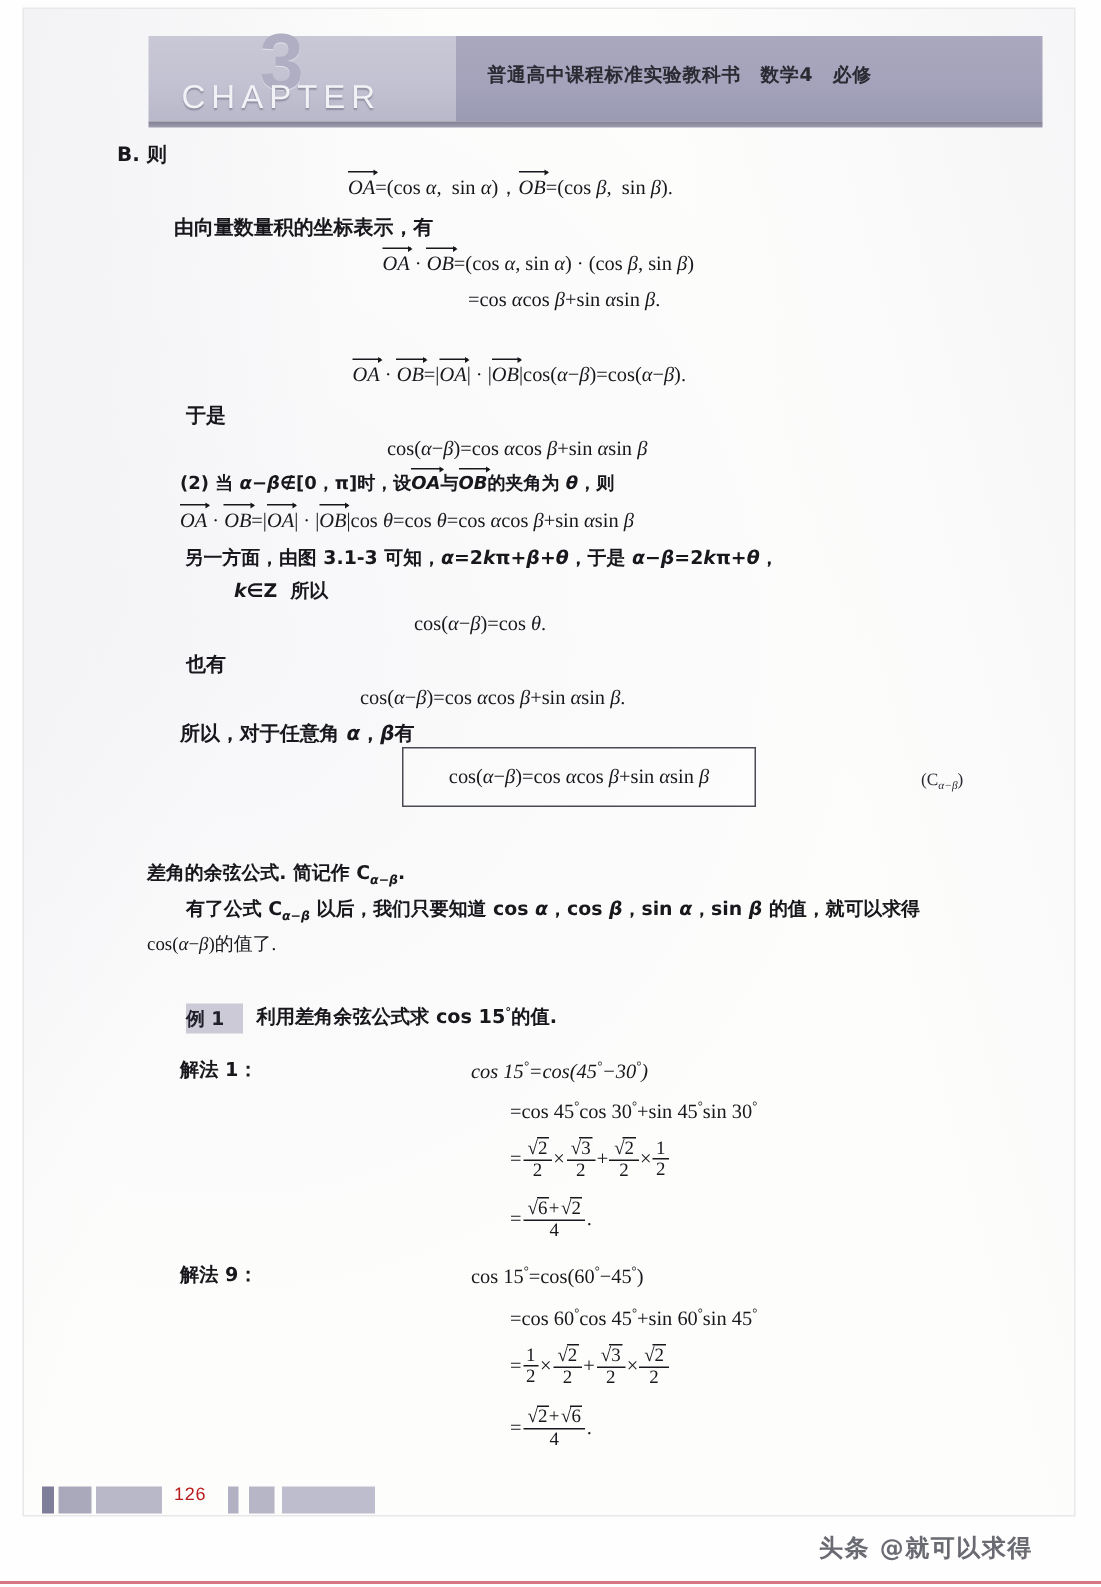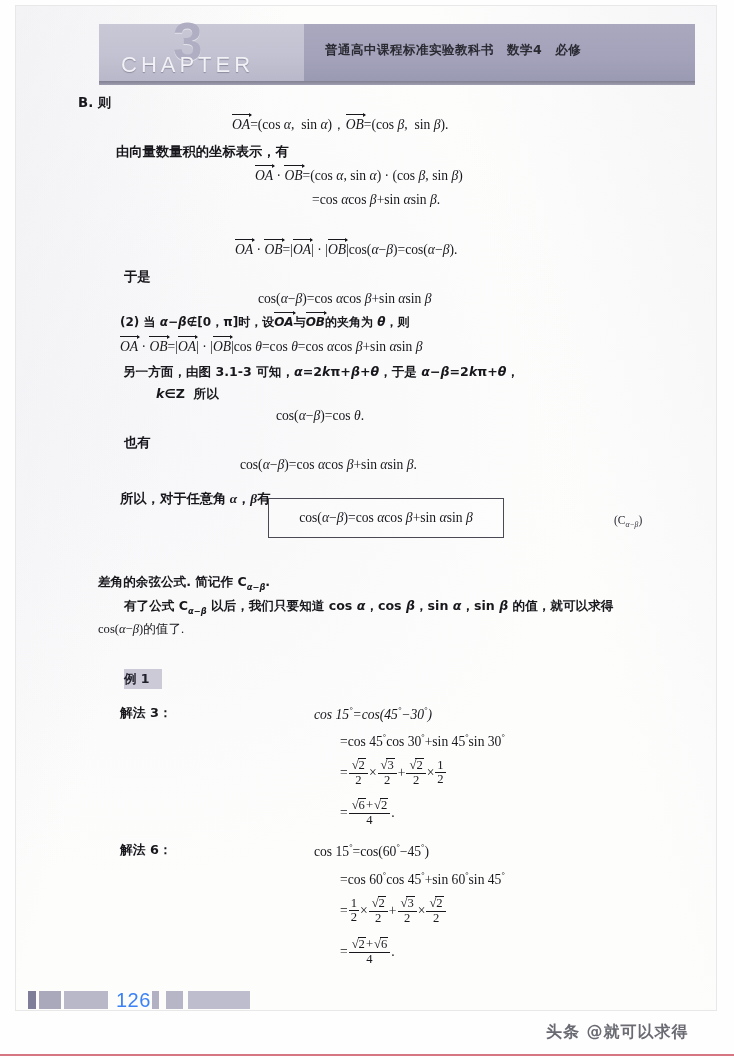--- a/index.html
+++ b/index.html
@@ -177,21 +177,21 @@
 
   
   #footer{position:absolute;left:0;top:980px;width:700px;height:40px;}
   .fbar{position:absolute;top:5px;height:18px;}
   #fb1{left:12px;width:8px;background:#7f7e98;}
   #fb2{left:23px;width:22px;background:#aaa9bc;}
   #fb3{left:48px;width:44px;background:#b9b8c8;}
   #pageno{
     position:absolute;left:100px;top:3px;
     font-family:"Liberation Sans","DejaVu Sans",sans-serif;
-    font-size:20px;color:#3b82f6;letter-spacing:.5px;
+    font-size:12px;color:#b91c1c;letter-spacing:.5px;
   }
   #fb4{left:136px;width:7px;background:#b2b1c4;}
   #fb5{left:150px;width:17px;background:#b7b6c7;}
   #fb6{left:172px;width:62px;background:#bebdcd;}
 
   
   #watermark{
     position:absolute;left:546px;top:1022px;
     font-family:"DejaVu Sans",sans-serif;
     font-size:16px;font-weight:bold;color:#565660;
@@ -265,21 +265,21 @@
     <div class="math" style="left:248px;top:402px;margin-left:12px;">
       cos(<i>α</i>−<i>β</i>)=cos&nbsp;<i>θ</i>.
     </div>
 
     <div class="txt" style="left:108px;top:428px;">也有</div>
 
     <div class="math" style="left:224px;top:451px;">
       cos(<i>α</i>−<i>β</i>)=cos&nbsp;<i>α</i>cos&nbsp;<i>β</i>+sin&nbsp;<i>α</i>sin&nbsp;<i>β</i>.
     </div>
 
-    <div class="txt" style="left:104px;top:484px;font-family:Liberation Serif, serif;">
+    <div class="txt" style="left:104px;top:474px;">
       所以，对于任意角 <i>α</i>，<i>β</i>有
     </div>
 
     <div id="formula-box">
       <div class="math">
         cos(<i>α</i>−<i>β</i>)=cos&nbsp;<i>α</i>cos&nbsp;<i>β</i>+sin&nbsp;<i>α</i>sin&nbsp;<i>β</i>
       </div>
     </div>
     <div id="formula-tag">
       (C<sub><i>α−β</i></sub>)
@@ -292,37 +292,40 @@
       有了公式 C<sub><i>α−β</i></sub> 以后，我们只要知道 cos&nbsp;<i>α</i>，cos&nbsp;<i>β</i>，sin&nbsp;<i>α</i>，sin&nbsp;<i>β</i> 的值，就可以求得
     </div>
     <div class="txt" style="left:82px;top:615px;font-size:12.6px;font-weight:normal;font-family:'Liberation Serif',serif;">
       cos(<i>α</i>−<i>β</i>)的值了.
     </div>
 
 
     <div id="ex-badge">
       <div id="ex-badge-txt">例 1</div>
     </div>
-
-    <div class="txt" style="left:104px;top:699px;font-size:12.8px;">解法 3：</div>
+    <div id="ex-text" class="txt" style="font-size:12.8px;">
+      利用差角余弦公式求 cos&nbsp;15<sup>°</sup>的值.
+    </div>
+
+    <div class="txt" style="left:104px;top:699px;font-size:12.8px;">解法 1：</div>
 
     <div class="math" style="left:298px;top:699px;font-style:italic;">
       cos&nbsp;15<sup>°</sup>=cos(45<sup>°</sup>−30<sup>°</sup>)
     </div>
     <div class="math" style="left:324px;top:726px;">
       =cos&nbsp;45<sup>°</sup>cos&nbsp;30<sup>°</sup>+sin&nbsp;45<sup>°</sup>sin&nbsp;30<sup>°</sup>
     </div>
     <div class="math" style="left:324px;top:753px;">
       =<span class="frac"><span class="num"><span class="rad"><span class="rv">2</span></span></span><span class="den">2</span></span>×<span class="frac"><span class="num"><span class="rad"><span class="rv">3</span></span></span><span class="den">2</span></span>+<span class="frac"><span class="num"><span class="rad"><span class="rv">2</span></span></span><span class="den">2</span></span>×<span class="frac"><span class="num">1</span><span class="den">2</span></span>
     </div>
     <div class="math" style="left:324px;top:793px;">
       =<span class="frac"><span class="num"><span class="rad"><span class="rv">6</span></span>+<span class="rad"><span class="rv">2</span></span></span><span class="den">4</span></span>.
     </div>
 
-    <div class="txt" style="left:104px;top:836px;font-size:12.8px;">解法 6：</div>
+    <div class="txt" style="left:104px;top:836px;font-size:12.8px;">解法 9：</div>
 
     <div class="math" style="left:298px;top:836px;">
       cos&nbsp;15<sup>°</sup>=cos(60<sup>°</sup>−45<sup>°</sup>)
     </div>
     <div class="math" style="left:324px;top:864px;">
       =cos&nbsp;60<sup>°</sup>cos&nbsp;45<sup>°</sup>+sin&nbsp;60<sup>°</sup>sin&nbsp;45<sup>°</sup>
     </div>
     <div class="math" style="left:324px;top:891px;">
       =<span class="frac"><span class="num">1</span><span class="den">2</span></span>×<span class="frac"><span class="num"><span class="rad"><span class="rv">2</span></span></span><span class="den">2</span></span>+<span class="frac"><span class="num"><span class="rad"><span class="rv">3</span></span></span><span class="den">2</span></span>×<span class="frac"><span class="num"><span class="rad"><span class="rv">2</span></span></span><span class="den">2</span></span>
     </div>

